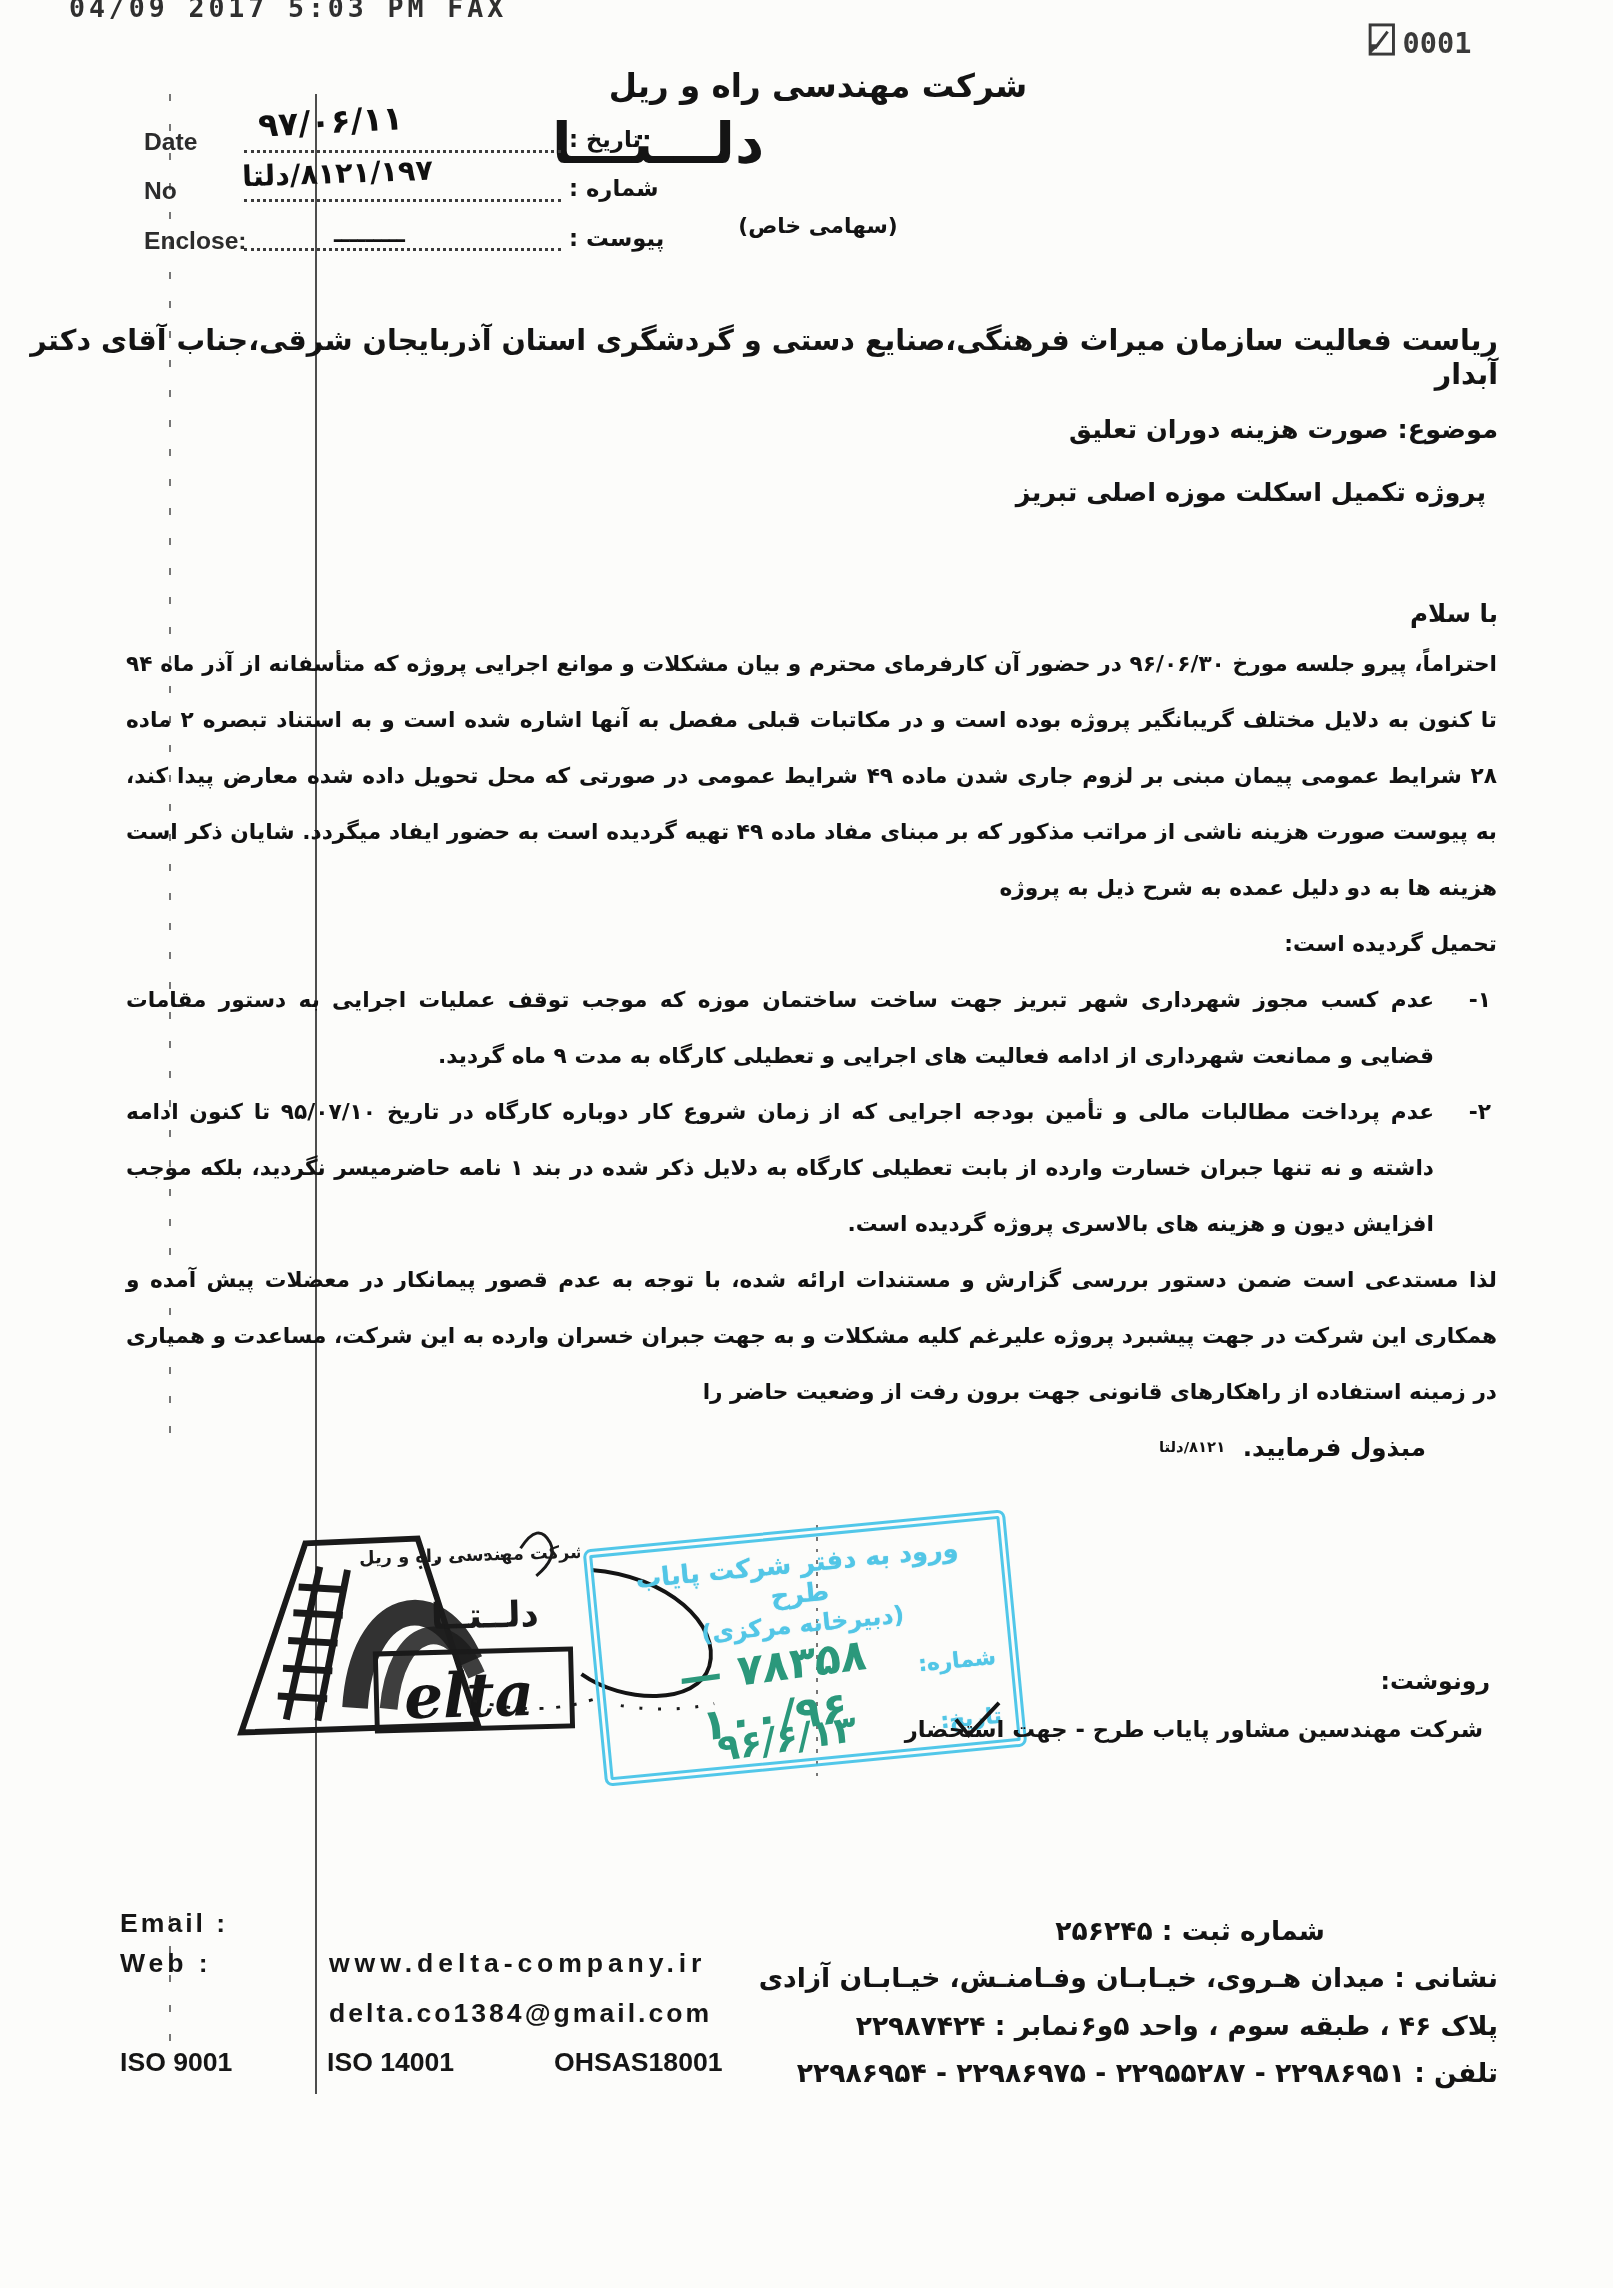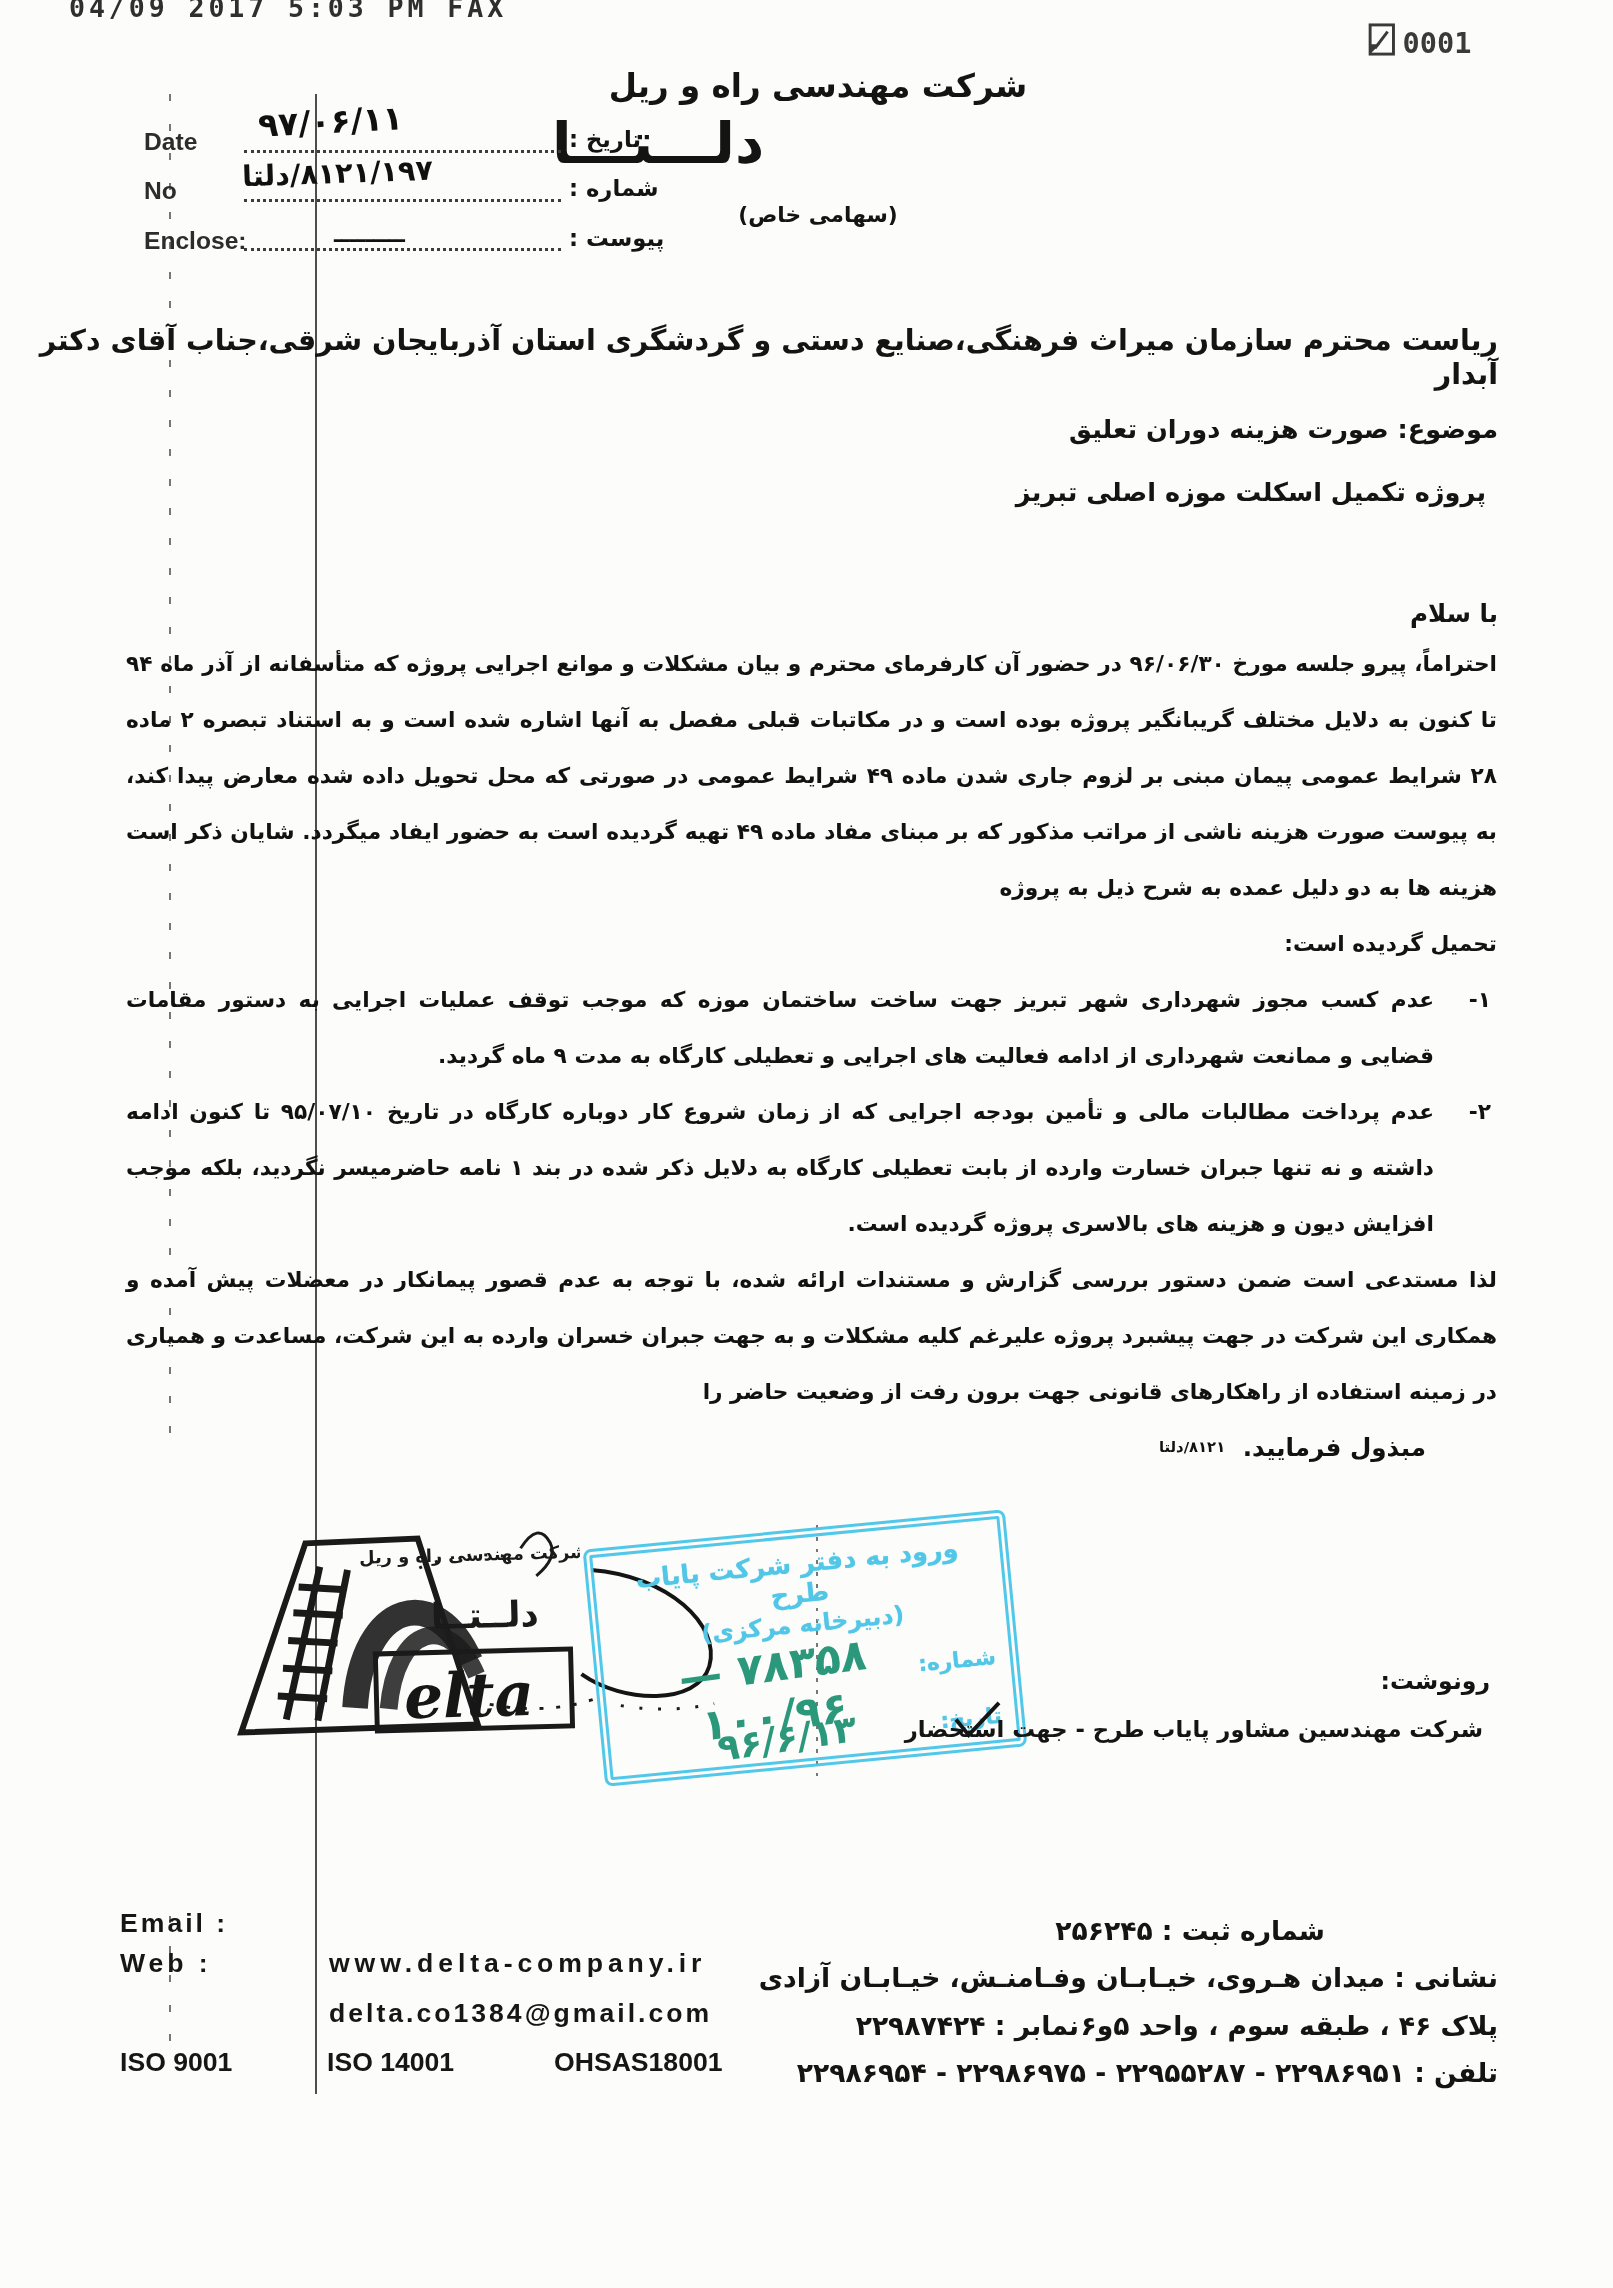--- a/index.html
+++ b/index.html
@@ -71,40 +71,40 @@
     <span>0001</span>
   </div>
 
   <div class="abs vline-dash" style="left:169px;top:94px;height:1345px"></div>
   <div class="abs vline-dash" style="left:169px;top:1916px;height:133px"></div>
   <div class="abs vline-solid" style="left:315px;top:94px;height:2000px"></div>
   <div class="abs vline-dot" style="left:816px;top:1525px;height:251px"></div>
 
   <div class="abs lh-tagline rtl" style="left:552px;top:67px;width:532px">شرکت مهندسی راه و ریل</div>
   <div class="abs lh-name rtl" style="left:552px;top:110px;width:532px">دلـــتـــا</div>
-  <div class="abs lh-type rtl" style="left:552px;top:202px;width:532px">(سهامی خاص)</div>
+  <div class="abs lh-type rtl" style="left:552px;top:213px;width:532px">(سهامی خاص)</div>
 
 
   <div class="abs fld-en" style="left:144px;top:128px">Date</div>
   <div class="abs leader" style="left:244px;top:150px;width:317px"></div>
   <div class="abs fld-fa" style="left:569px;top:126px;width:128px">تاریخ :</div>
   <div class="abs hand rtl" style="left:258px;top:102px;font-size:33px;transform:rotate(-3deg)">۹۷/۰۶/۱۱</div>
 
   <div class="abs fld-en" style="left:144px;top:177px">No</div>
   <div class="abs leader" style="left:244px;top:199px;width:317px"></div>
   <div class="abs fld-fa" style="left:569px;top:175px;width:128px">شماره :</div>
   <div class="abs hand rtl" style="left:242px;top:156px;font-size:28.6px;transform:rotate(-2deg)">۸۱۲۱/۱۹۷/دلتا</div>
 
   <div class="abs fld-en" style="left:144px;top:227px">Enclose:</div>
   <div class="abs leader" style="left:244px;top:248px;width:317px"></div>
   <div class="abs hand" style="left:334px;top:221px;font-size:23px">ـــــــــ</div>
   <div class="abs fld-fa" style="left:569px;top:225px;width:128px"></div>
   <div class="abs fld-fa" style="left:569px;top:225px;width:128px">پیوست :</div>
 
-  <div class="abs addr rtl" style="right:116px;top:323px">ریاست محترم سازمان میراث فرهنگی،صنایع دستی و گردشگری استان آذربایجان شرقی،جناب آقای دکتر آبدار</div>
+  <div class="abs addr rtl" style="right:116px;top:323px">ریاست فعالیت سازمان میراث فرهنگی،صنایع دستی و گردشگری استان آذربایجان شرقی،جناب آقای دکتر آبدار</div>
   <div class="abs subj rtl" style="right:116px;top:414px">موضوع: صورت هزینه دوران تعلیق</div>
   <div class="abs subj rtl" style="right:128px;top:477px">پروژه تکمیل اسکلت موزه اصلی تبریز</div>
 
   <div class="abs salut rtl" style="right:116px;top:599px">با سلام</div>
 
   <div class="abs bodycol" style="left:126px;top:636px;width:1371px">
     <div class="just">احتراماً، پیرو جلسه مورخ ۹۶/۰۶/۳۰ در حضور آن کارفرمای محترم و بیان مشکلات و موانع اجرایی پروژه که متأسفانه از آذر ماه ۹۴ تا کنون به دلایل مختلف گریبانگیر پروژه بوده است و در مکاتبات قبلی مفصل به آنها اشاره شده است و به استناد تبصره ۲ ماده ۲۸ شرایط عمومی پیمان مبنی بر لزوم جاری شدن ماده ۴۹ شرایط عمومی در صورتی که محل تحویل داده شده معارض پیدا کند، به پیوست صورت هزینه ناشی از مراتب مذکور که بر مبنای مفاد ماده ۴۹ تهیه گردیده است به حضور ایفاد میگردد. شایان ذکر است هزینه ها به دو دلیل عمده به شرح ذیل به پروژه</div>
     <div class="tail">تحمیل گردیده است:</div>
     <div class="li">
       <span class="mk">۱-</span>

